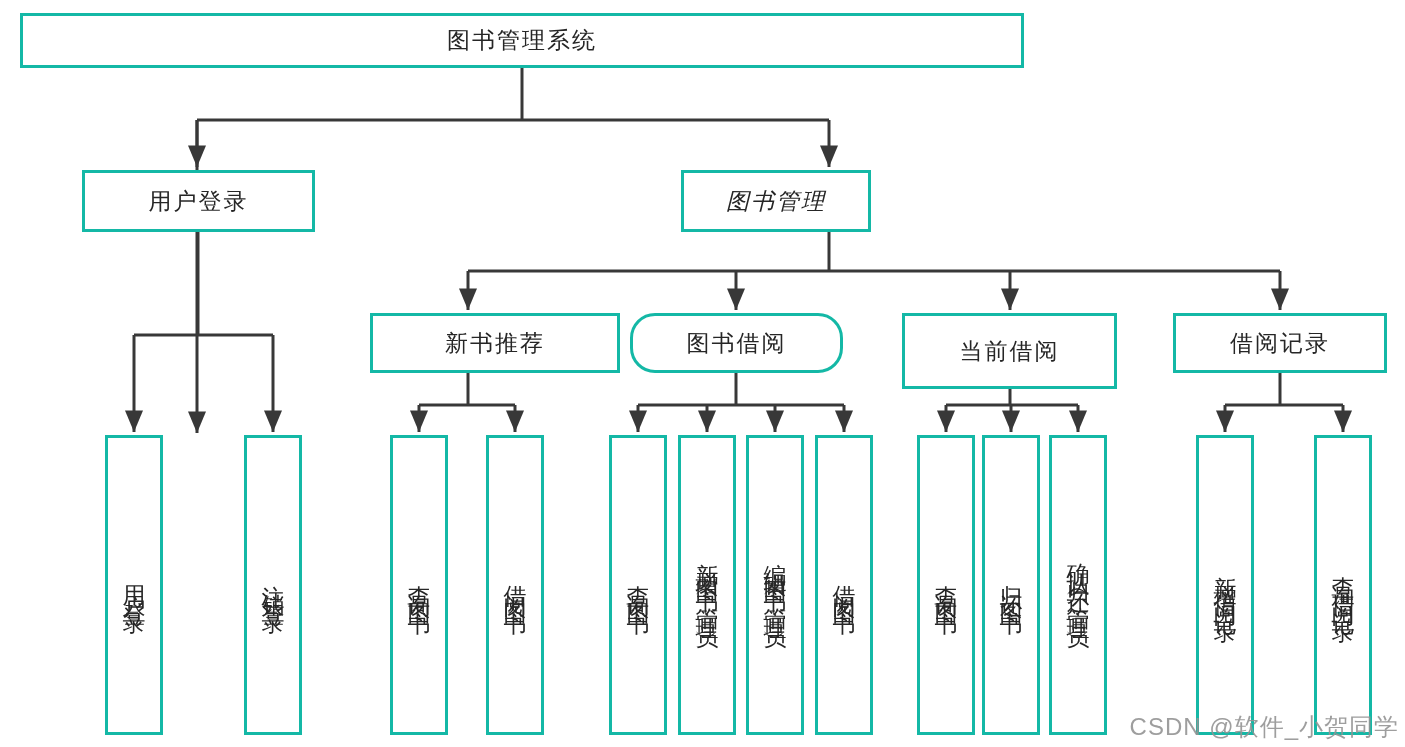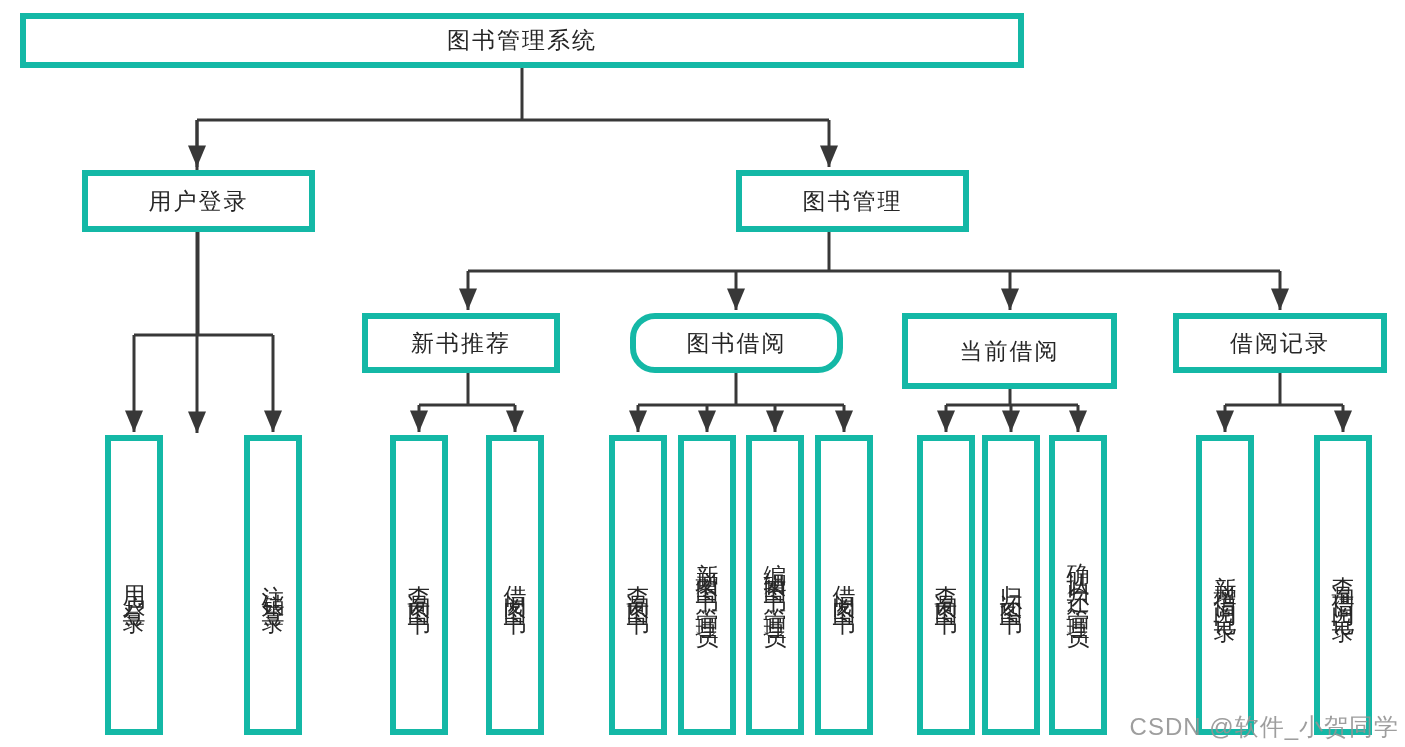--- a/index.html
+++ b/index.html
@@ -14,21 +14,21 @@
   .connectors {
     position: absolute;
     left: 0; top: 0;
     width: 1405px; height: 747px;
     pointer-events: none;
   }
   .box {
     position: absolute;
     box-sizing: border-box;
     background: #ffffff;
-    border: 6px solid #14b8a6;
+    border: 3px solid #14b8a6;
     color: #262626;
     display: flex;
     align-items: center;
     justify-content: center;
     font-size: 23px;
     letter-spacing: 2px;
     text-align: center;
     z-index: 2;
   }
   .vbox {
@@ -100,23 +100,23 @@
       <line x1="1280" y1="373" x2="1280" y2="405"></line>
       <line x1="1225" y1="405" x2="1343" y2="405"></line>
       <line x1="1225" y1="405" x2="1225" y2="432" marker-end="url(#arrow)"></line>
       <line x1="1343" y1="405" x2="1343" y2="432" marker-end="url(#arrow)"></line>
     </g>
   </svg>
 
   <div class="box" style="left:20px; top:13px; width:1004px; height:55px;">图书管理系统</div>
 
   <div class="box" style="left:82px; top:170px; width:233px; height:62px;">用户登录</div>
-  <div class="box" style="left:736px; top:170px; width:233px; height:62px;">图书管理</div>
+  <div class="box" style="left:681px; top:170px; width:190px; height:62px;font-style:italic;">图书管理</div>
 
-  <div class="box" style="left:362px; top:313px; width:198px; height:60px;">新书推荐</div>
+  <div class="box" style="left:370px; top:313px; width:250px; height:60px;">新书推荐</div>
   <div class="box" style="left:630px; top:313px; width:213px; height:60px;border-radius:25px;">图书借阅</div>
   <div class="box" style="left:902px; top:313px; width:215px; height:76px;">当前借阅</div>
   <div class="box" style="left:1173px; top:313px; width:214px; height:60px;">借阅记录</div>
 
   <div class="box vbox" style="left:105px; top:435px; width:58px; height:300px;">用户登录</div>
   <div class="box vbox" style="left:244px; top:435px; width:58px; height:300px;">注销登录</div>
 
   <div class="box vbox" style="left:390px; top:435px; width:58px; height:300px;">查询图书</div>
   <div class="box vbox" style="left:486px; top:435px; width:58px; height:300px;">借阅图书</div>
 

